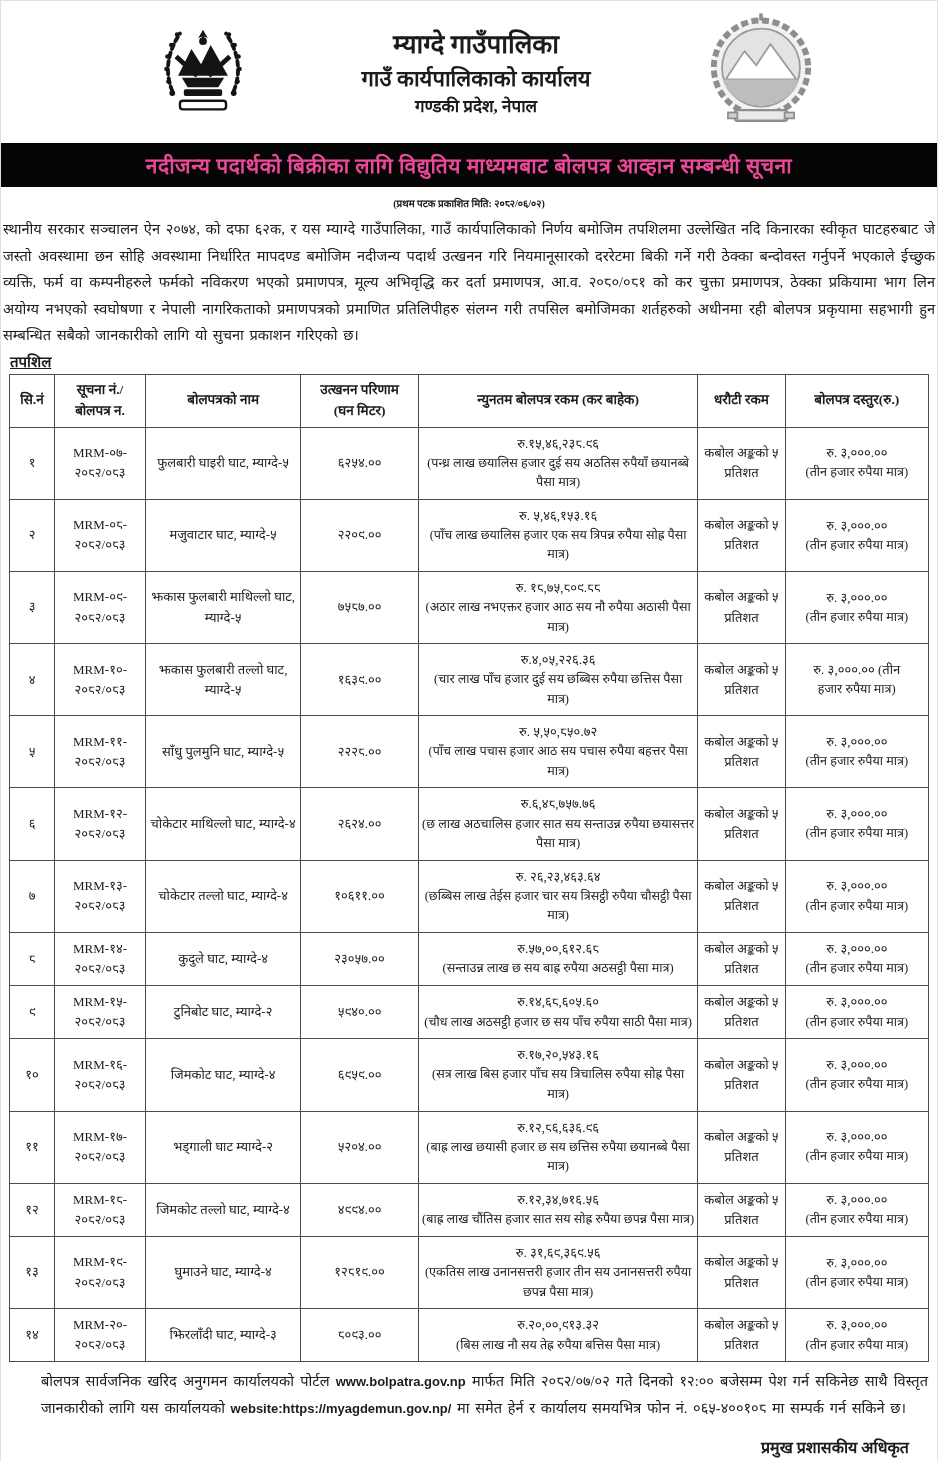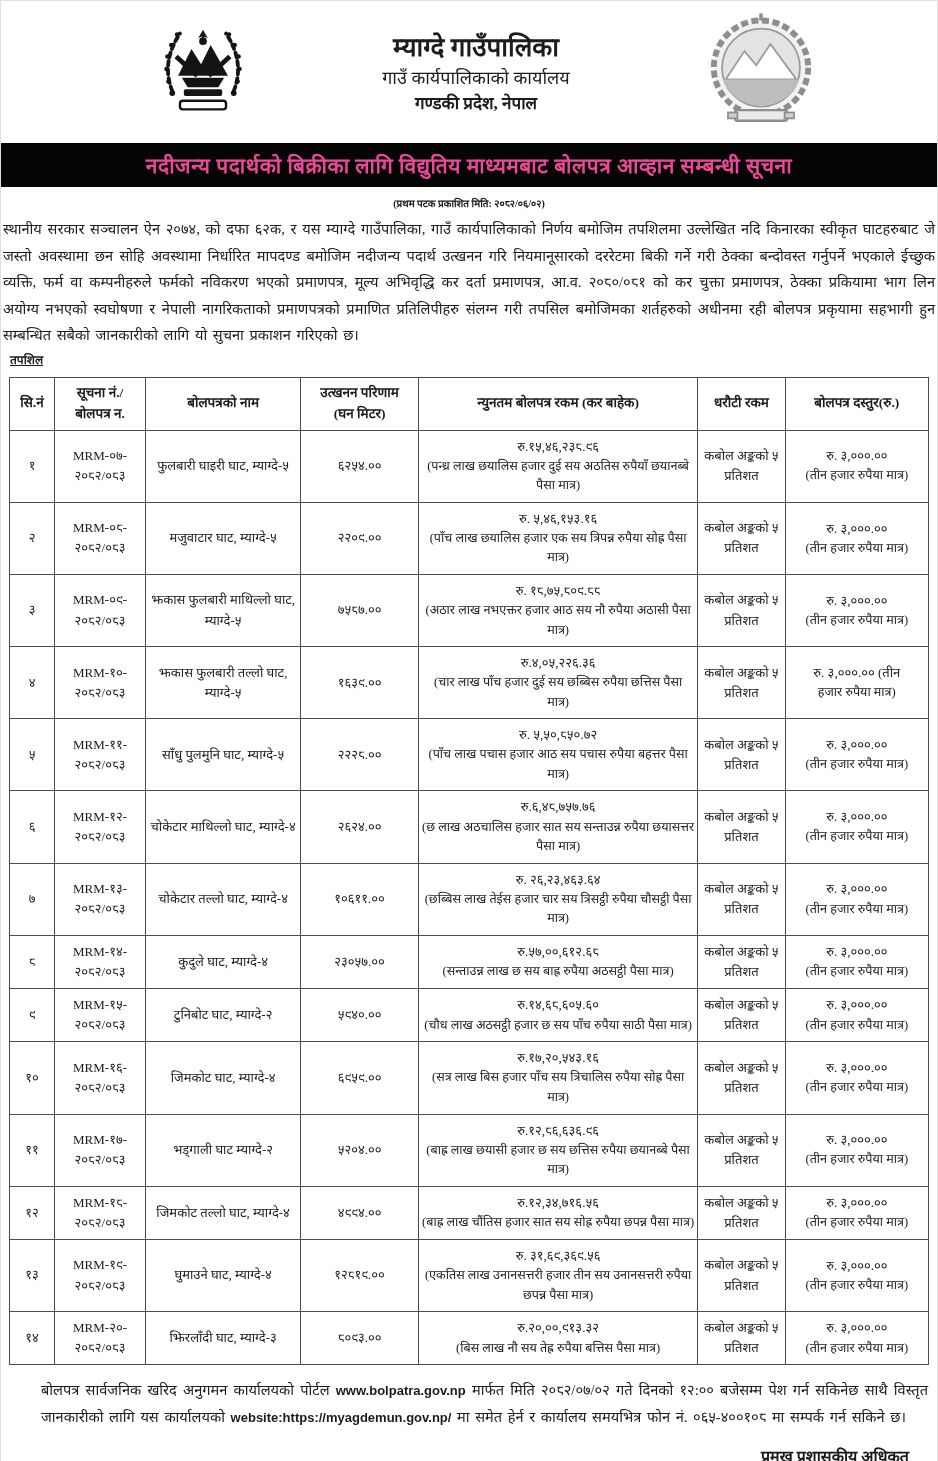--- a/index.html
+++ b/index.html
@@ -12,42 +12,42 @@
   }
   
   .header { display:flex; align-items:center; padding:10px 36px 2px 36px; }
   .spacer-l { width:118px; flex:0 0 auto; }
   .spacer-r { width:80px; flex:0 0 auto; }
   .logo-box { flex:0 0 auto; }
   .logo-left svg { width:96px; height:110px; }
   .logo-right svg { width:120px; height:118px; }
   .head-text { flex:1 1 auto; text-align:center; padding-top:2px; }
   .org-name   { font-size:26px; font-weight:bold; line-height:1.3; }
-  .office     { font-size:18px; font-weight:normal; line-height:1.5; }
+  .office     { font-size:22px; font-weight:bold; line-height:1.5; }
   .address    { font-size:17px; font-weight:bold; line-height:1.5; }
   .province   { font-size:17px; font-weight:bold; line-height:1.4; }
   
   .banner {
     background:#050505; color:#ec4899; text-align:center;
     font-size:21px; font-weight:bold; padding:8px 4px; margin-top:8px;
     letter-spacing:0.5px;
   }
   .pub-date { text-align:center; font-size:10px; font-weight:bold; margin:9px 0 6px 0; }
   
   .intro {
     padding:0 2px; font-size:14.6px; line-height:1.82; text-align:justify;
     word-spacing:2px;
   }
   .details-heading {
-    padding:2px 9px 3px 9px; font-size:12px; font-weight:bold;
+    padding:2px 9px 3px 9px; font-size:15px; font-weight:bold;
     text-decoration:underline;
   }
   
   table.tender {
-    width:calc(100% - 16px); margin:6px 8px; border-collapse:collapse;
+    width:calc(100% - 16px); margin:0 8px; border-collapse:collapse;
     table-layout:fixed;
   }
   table.tender th, table.tender td {
     border:1px solid #4c4c4c; text-align:center; vertical-align:middle;
     padding:6px 3px; font-size:13px; line-height:1.55; word-wrap:break-word;
   }
   table.tender th { font-weight:bold; font-size:13.5px; white-space:pre-line; padding:5px 2px; }
   .prelines { white-space:pre-line; }
   .amt-line { font-size:13px; }
   .amt-words { font-size:12.6px; }

